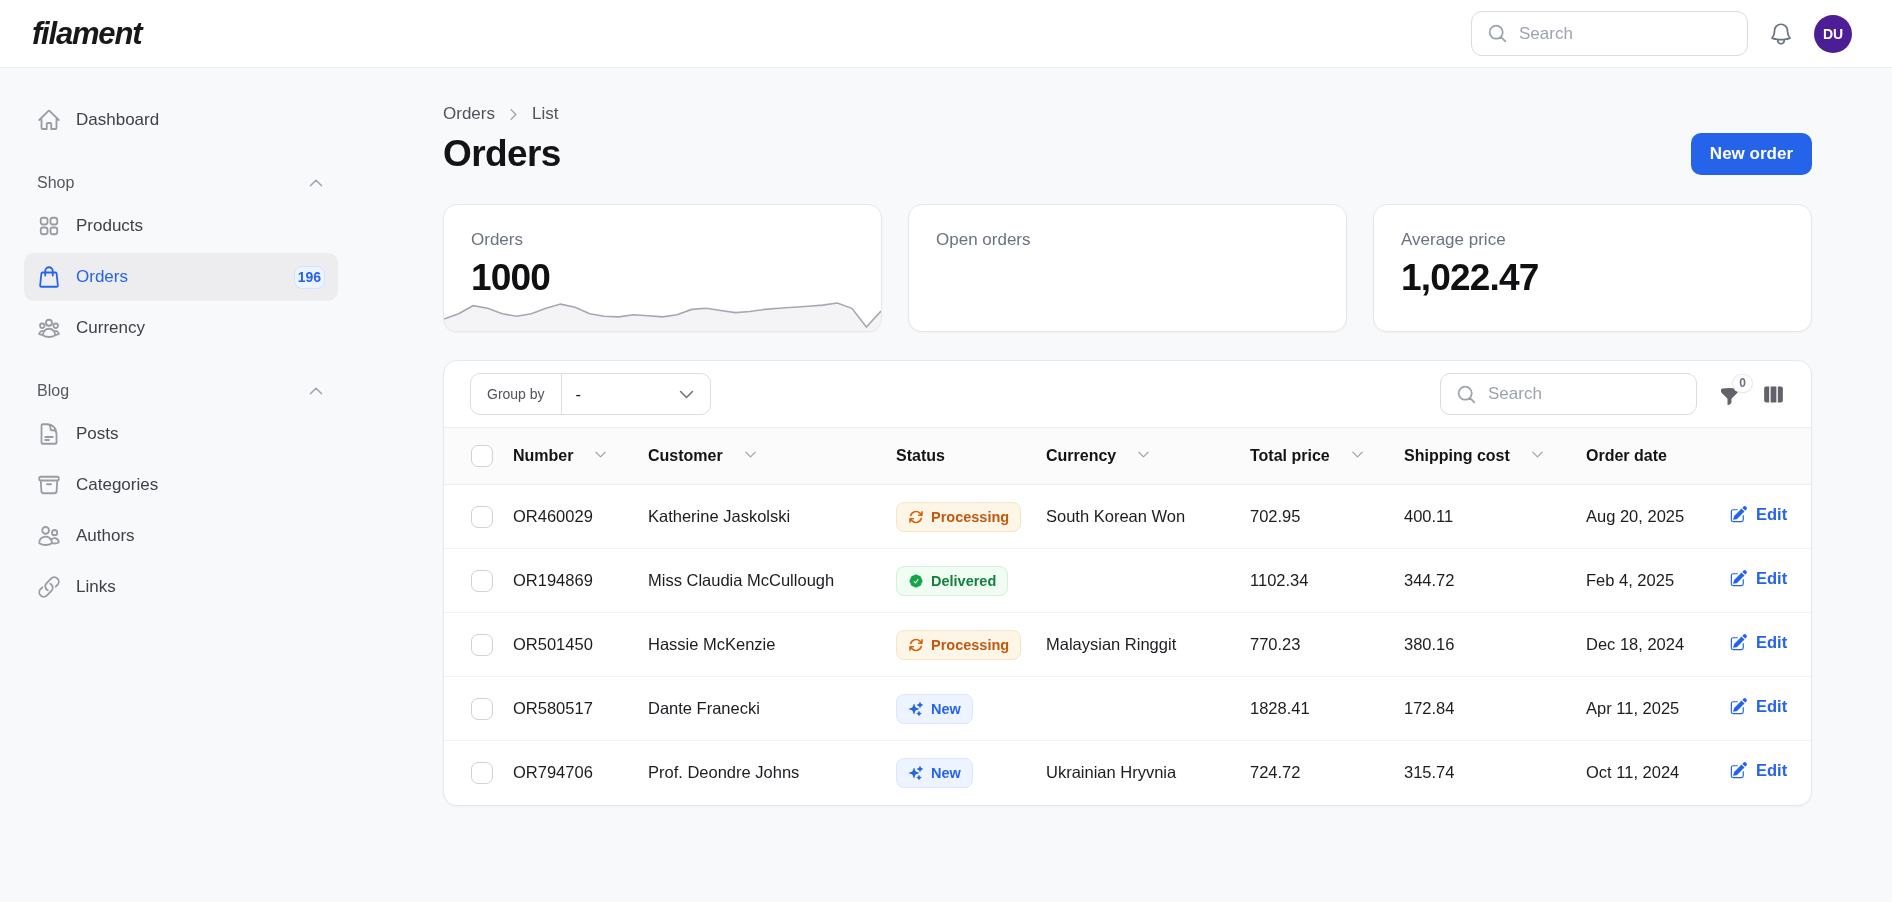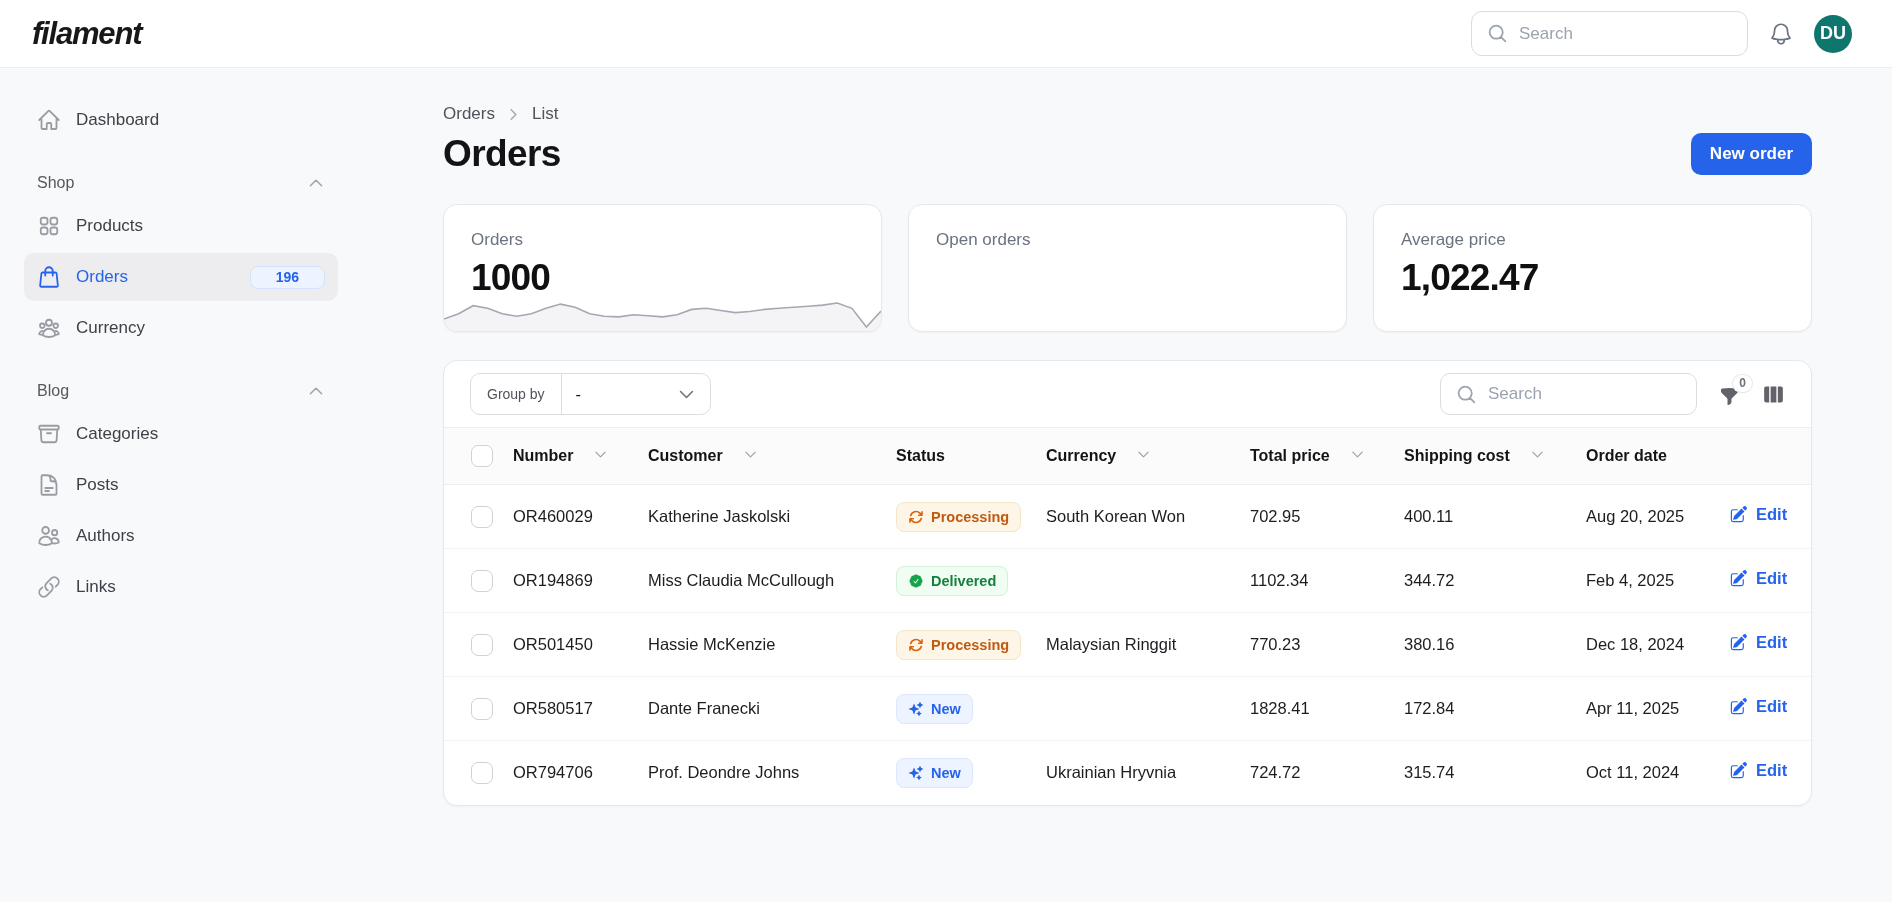--- a/index.html
+++ b/index.html
@@ -26,22 +26,22 @@
   .search-box .icn { width:21px; height:21px; color:#9ca3af; flex:none; }
   .search-box input {
     border:none; outline:none; background:transparent;
     font-family:inherit; font-size:17px; color:#18181b; width:100%;
   }
   .search-box input::placeholder { color:#9ca3af; }
   .icon-btn { background:none; border:none; cursor:pointer; display:flex; }
   .icon-btn .icn { width:26px; height:26px; color:#6b7280; }
   .avatar {
     width:38px; height:38px; border-radius:50%; border:none; cursor:pointer;
-    background:#0f766e; color:#fff; font-family:inherit;
-    font-size:18px; font-weight:700; display:flex; align-items:center; justify-content:center;
+    background:#4c1d95; color:#fff; font-family:inherit;
+    font-size:14px; font-weight:700; display:flex; align-items:center; justify-content:center;
   }
   .icn { display:inline-flex; }
   .icn svg { width:100%; height:100%; display:block; }
 
   
   .sidebar {
     position:fixed; top:68px; left:0; bottom:0; width:362px;
     padding:28px 24px; overflow:hidden;
   }
   .side-item {
@@ -49,21 +49,21 @@
     padding:12px 13px; margin-bottom:3px; border-radius:10px;
     font-size:17px; font-weight:500; color:#404049; cursor:pointer;
     text-decoration:none;
   }
   .side-item .icn { width:24px; height:24px; color:#9b9ba4; flex:none; }
   .side-item.active { background:#ededf0; color:#2563eb; }
   .side-item.active .icn { color:#2563eb; }
   .side-badge {
     margin-left:auto; background:#eef4ff; color:#2563eb;
     border:1px solid #d4e2fd; border-radius:8px;
-    font-size:14px; font-weight:600; padding:2px 25px 3px;
+    font-size:14px; font-weight:600; padding:2px 3px 3px;
   }
   .group-head {
     display:flex; align-items:center; justify-content:space-between;
     padding:0 13px; margin:30px 0 10px; cursor:pointer;
   }
   .group-label { font-size:16px; font-weight:500; color:#57575f; }
   .group-collapse { width:18px; height:18px; color:#9ca3af; }
 
   
   main { position:absolute; top:68px; left:362px; right:0; padding:36px 80px 0 81px; }
@@ -237,32 +237,32 @@
         <span class="group-label">Blog</span>
         <span class="icn group-collapse">
           <svg viewBox="0 0 24 24" fill="none" stroke="currentColor" stroke-width="2" stroke-linecap="round" stroke-linejoin="round">
             <path d="m4.5 15.75 7.5-7.5 7.5 7.5"></path>
           </svg>
         </span>
       </div>
       <a class="side-item">
         <span class="icn ">
           <svg viewBox="0 0 24 24" fill="none" stroke="currentColor" stroke-width="1.8" stroke-linecap="round" stroke-linejoin="round">
+            <path d="M19.5 14.25v-2.625a3.375 3.375 0 0 0-3.375-3.375h-1.5A1.125 1.125 0 0 1 13.5 7.125v-1.5a3.375 3.375 0 0 0-3.375-3.375H8.25m0 12.75h7.5m-7.5 3H12M10.5 2.25H5.625c-.621 0-1.125.504-1.125 1.125v17.25c0 .621.504 1.125 1.125 1.125h12.75c.621 0 1.125-.504 1.125-1.125V11.25a9 9 0 0 0-9-9Z"></path>
+          </svg>
+        </span>
+        <span class="side-label">Posts</span>
+      </a>
+      <a class="side-item">
+        <span class="icn ">
+          <svg viewBox="0 0 24 24" fill="none" stroke="currentColor" stroke-width="1.8" stroke-linecap="round" stroke-linejoin="round">
             <path d="m20.25 7.5-.625 10.632a2.25 2.25 0 0 1-2.247 2.118H6.622a2.25 2.25 0 0 1-2.247-2.118L3.75 7.5M10 11.25h4M3.375 7.5h17.25c.621 0 1.125-.504 1.125-1.125v-1.5c0-.621-.504-1.125-1.125-1.125H3.375c-.621 0-1.125.504-1.125 1.125v1.5c0 .621.504 1.125 1.125 1.125Z"></path>
           </svg>
         </span>
         <span class="side-label">Categories</span>
-      </a>
-      <a class="side-item">
-        <span class="icn ">
-          <svg viewBox="0 0 24 24" fill="none" stroke="currentColor" stroke-width="1.8" stroke-linecap="round" stroke-linejoin="round">
-            <path d="M19.5 14.25v-2.625a3.375 3.375 0 0 0-3.375-3.375h-1.5A1.125 1.125 0 0 1 13.5 7.125v-1.5a3.375 3.375 0 0 0-3.375-3.375H8.25m0 12.75h7.5m-7.5 3H12M10.5 2.25H5.625c-.621 0-1.125.504-1.125 1.125v17.25c0 .621.504 1.125 1.125 1.125h12.75c.621 0 1.125-.504 1.125-1.125V11.25a9 9 0 0 0-9-9Z"></path>
-          </svg>
-        </span>
-        <span class="side-label">Posts</span>
       </a>
       <a class="side-item">
         <span class="icn ">
           <svg viewBox="0 0 24 24" fill="none" stroke="currentColor" stroke-width="1.8" stroke-linecap="round" stroke-linejoin="round">
             <path d="M15 19.128a9.38 9.38 0 0 0 2.625.372 9.337 9.337 0 0 0 4.121-.952 4.125 4.125 0 0 0-7.533-2.493M15 19.128v-.003c0-1.113-.285-2.16-.786-3.07M15 19.128v.106A12.318 12.318 0 0 1 8.624 21c-2.331 0-4.512-.645-6.374-1.766l-.001-.109a6.375 6.375 0 0 1 11.964-3.07M12 6.375a3.375 3.375 0 1 1-6.75 0 3.375 3.375 0 0 1 6.75 0Zm8.25 2.25a2.625 2.625 0 1 1-5.25 0 2.625 2.625 0 0 1 5.25 0Z"></path>
           </svg>
         </span>
         <span class="side-label">Authors</span>
       </a>
       <a class="side-item">

